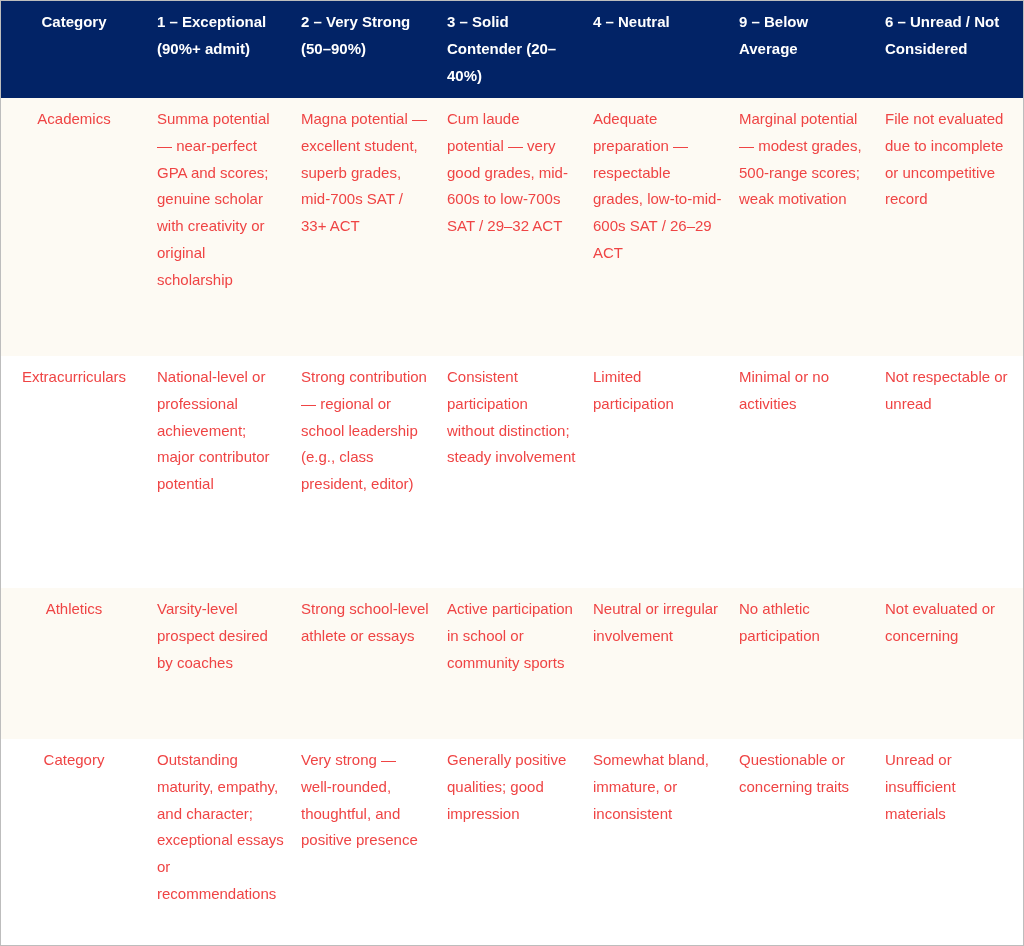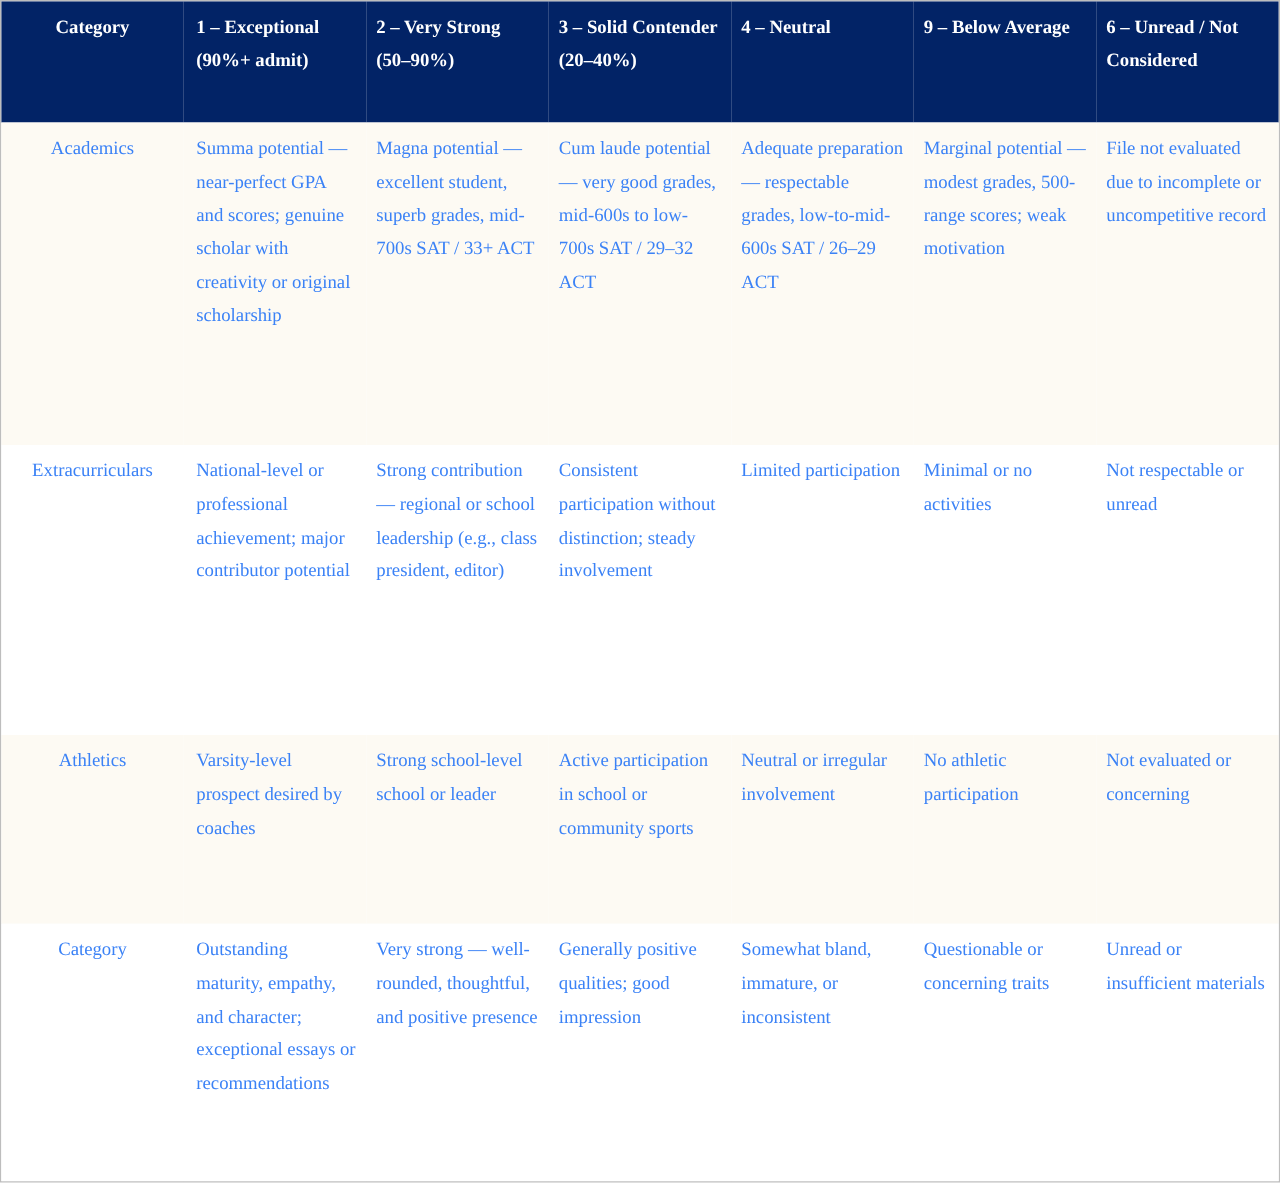--- a/index.html
+++ b/index.html
@@ -1,26 +1,26 @@
 <!DOCTYPE html>
 <html><head>
 <meta charset="utf-8">
 <style>
   html, body { margin: 0; padding: 0; background: #ffffff; }
   body { width: 1024px; height: 946px; overflow: hidden; font-family: "Liberation Sans", "DejaVu Sans", sans-serif; }
   .frame {
     position: absolute; left: 0; top: 0; width: 1022px; height: 944px;
     border: 1px solid #bdbdbd; background: #ffffff; overflow: hidden;
   }
-  table { border-collapse: collapse; width: 1022px; table-layout: fixed; font-family: Liberation Serif, serif; }
+  table { border-collapse: collapse; width: 1022px; table-layout: fixed; }
   th, td { text-align: left; vertical-align: top; font-size: 15px; line-height: 26.8px; }
   thead tr { background: #022366; height: 97px; }
   th { color: #ffffff; font-weight: bold; padding: 8px 8px 8px 8px; }
   th.cat { text-align: center; }
-  td { color: #3b82f6; padding: 8px 8px 10px 8px; margin-left: 40px; }
+  td { color: #ef4444; padding: 8px 8px 10px 8px; margin-left: 40px; }
   td.cat { text-align: center; }
   tbody tr.odd { background: #fdfaf3; }
   tbody tr.even { background: #ffffff; }
   col.c0 { width: 146px; }
   col.c1 { width: 146px; }
   col.c2 { width: 146px; }
   col.c3 { width: 146px; }
   col.c4 { width: 146px; }
   col.c5 { width: 146px; }
   col.c6 { width: 146px; }
@@ -66,21 +66,21 @@
         <td class="col1">National-level or professional achievement; major contributor potential</td>
         <td>Strong contribution — regional or school leadership (e.g., class president, editor)</td>
         <td>Consistent participation without distinction; steady involvement</td>
         <td>Limited participation</td>
         <td>Minimal or no activities</td>
         <td>Not respectable or unread</td>
       </tr>
       <tr class="odd" style="height:151px">
         <td class="cat">Athletics</td>
         <td class="col1">Varsity-level prospect desired by coaches</td>
-        <td>Strong school-level school or leader</td>
+        <td>Strong school-level athlete or essays</td>
         <td>Active participation in school or community sports</td>
         <td>Neutral or irregular involvement</td>
         <td>No athletic participation</td>
         <td>Not evaluated or concerning</td>
       </tr>
       <tr class="even" style="height:206px">
         <td class="cat">Category</td>
         <td class="col1">Outstanding maturity, empathy, and character; exceptional essays or recommendations</td>
         <td>Very strong — well-rounded, thoughtful, and positive presence</td>
         <td>Generally positive qualities; good impression</td>

